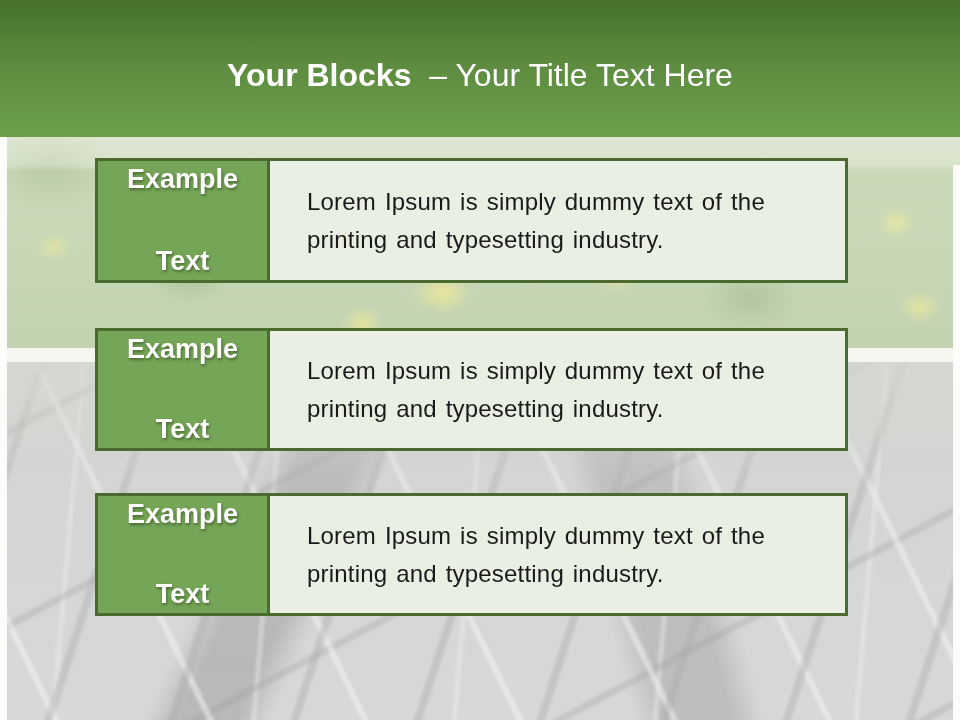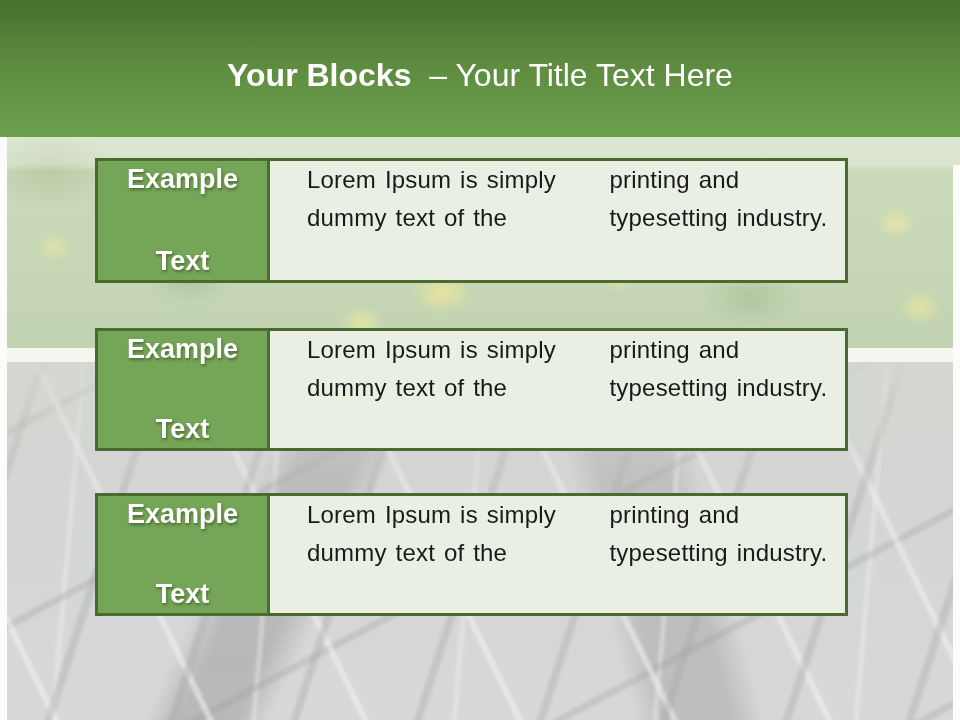--- a/index.html
+++ b/index.html
@@ -70,21 +70,21 @@
   .row3{top:493px;height:123px;}
   .label{
     width:172px;flex:0 0 172px;box-sizing:border-box;
     background:#75a557;border-right:3px solid #4b6a2f;
     display:flex;flex-direction:column;align-items:center;justify-content:space-between;
     color:#ffffff;font-weight:700;font-size:27px;line-height:37px;
     text-shadow:1px 2px 3px rgba(40,60,20,.55);
   }
   .content{
     flex:1;background:#e9efe2;box-sizing:border-box;
-    display:flex;flex-direction:row;justify-content:center;
+    display:flex;flex-direction:column;justify-content:center;
     padding-left:37px;color:#1a1a1a;font-size:24px;line-height:38px;
     letter-spacing:.2px;word-spacing:2px;
   }
   .lline,.bline{display:block;}
 </style>
 </head>
 <body>
 
 <div class="slide">
 

